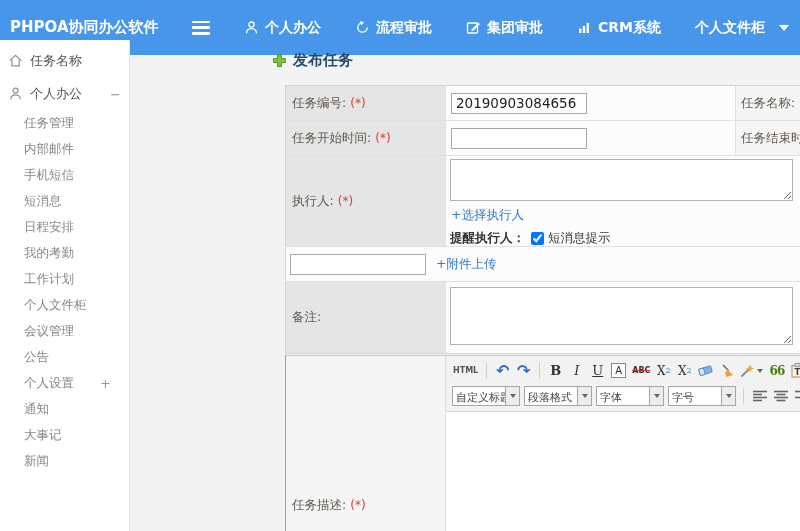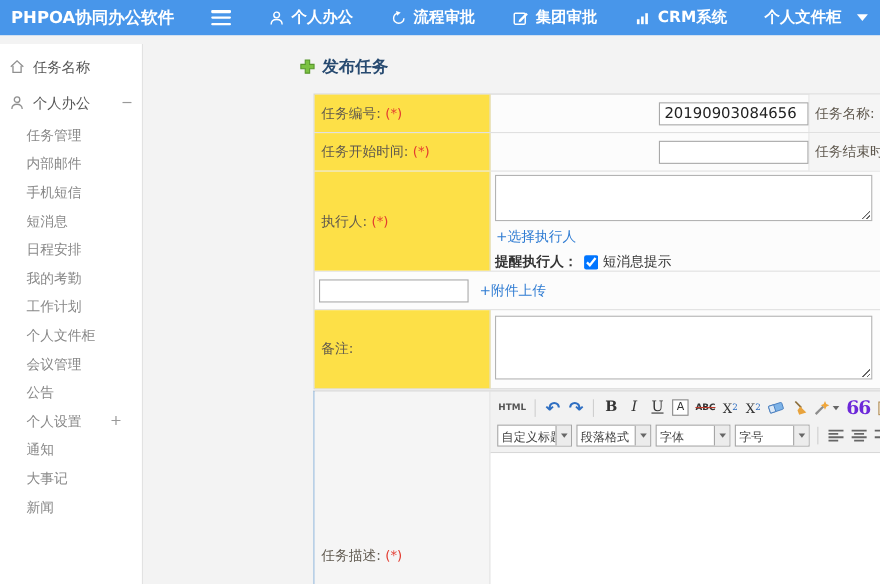--- a/index.html
+++ b/index.html
@@ -5,21 +5,21 @@
   * { box-sizing: border-box; margin: 0; padding: 0; }
   html, body { overflow: hidden; }
   body {
     width: 800px; height: 531px; position: relative;
     background: #f3f3f3;
     font-family: "DejaVu Sans", "Liberation Sans", sans-serif;
     font-size: 13px; color: #333;
   }
   
   .header {
-    position: absolute; top: 0; left: 0; width: 800px; height: 32px;
+    position: absolute; top: 0; left: 0; width: 800px; height: 55px;
     background: #4896ea; display: flex; align-items: center; color: #fff;
   }
   .logo { width: 180px; padding-left: 10px; font-size: 15px; font-weight: bold; white-space: nowrap; }
   .hamburger { width: 18px; height: 14px; margin-left: 12px; display: flex; flex-direction: column; justify-content: space-between; cursor: pointer; }
   .hamburger span { display: block; height: 2.5px; background: #fff; border-radius: 1px; }
   .topnav { display: flex; align-items: center; }
   .nav-item { display: flex; align-items: center; margin-left: 34px; font-size: 14px; font-weight: bold; color: #fff; cursor: pointer; white-space: nowrap; }
   .nav-item svg { margin-right: 6px; }
   .caret-down { width: 0; height: 0; border-left: 5px solid transparent; border-right: 5px solid transparent; border-top: 6px solid #fff; margin-left: 14px; }
   
@@ -35,22 +35,22 @@
   .sb-toggle.minus { right: 8px; }
   .sb-toggle.plus  { right: 18px; }
   
   .page-title { position: absolute; left: 272px; top: 51px; display: flex; align-items: center; gap: 6px; }
   .page-title .txt { font-size: 15px; font-weight: bold; color: #274a70; }
   
   .form-table { position: absolute; left: 285px; top: 85px; width: 700px; border: 1px solid #d4d4d4; background: #fcfcfc; }
   .f-row { display: flex; border-bottom: 1px solid #e0e0e0; }
   .f-row:last-child { border-bottom: none; }
   .h35 { height: 35px; } .h91 { height: 91px; } .h71 { height: 71px; }
-  .f-label { width: 160px; background: #fde047; border-right: 1px solid #e0e0e0; display: flex; align-items: center; padding-left: 6px; font-size: 12.5px; color: #5f584e; flex: 0 0 auto; }
-  .f-field { width: 290px; border-right: 1px solid #e0e0e0; display: flex; align-items: center; padding-left: 5px; flex: 0 0 auto; justify-content: flex-end; }
+  .f-label { width: 160px; background: #e5e5e5; border-right: 1px solid #e0e0e0; display: flex; align-items: center; padding-left: 6px; font-size: 12.5px; color: #5f584e; flex: 0 0 auto; }
+  .f-field { width: 290px; border-right: 1px solid #e0e0e0; display: flex; align-items: center; padding-left: 5px; flex: 0 0 auto; }
   .f-rlabel { flex: 1; background: #f5f5f5; display: flex; align-items: center; padding-left: 5px; font-size: 12.5px; color: #5f584e; }
   .f-wide { flex: 1; padding: 3px 0 0 4px; }
   .req { color: #e33b30; margin-left: 4px; font-size: 12px; }
   .txt-input { height: 21px; border: 1px solid #a9a9a9; background: #fff; font-family: inherit; font-size: 13.5px; padding: 1px 4px; color: #222; }
   .w136 { width: 136px; }
   textarea { border: 1px solid #b3b3b3; background: #fff; font-family: inherit; font-size: 13px; resize: both; }
   .exec-area { width: 343px; height: 42px; display: block; }
   .remark-area { width: 343px; height: 58px; display: block; margin-top: 2px; }
   a.blue-link { color: #2e7bd2; font-size: 12.5px; text-decoration: none; cursor: pointer; }
   .exec-link { display: inline-block; margin: 6px 0 4px 1px; }
@@ -69,21 +69,21 @@
   .tb-sep { width: 1px; height: 16px; background: #cfcfcf; margin: 0 5px; }
   .tb-html { font-size: 8px; font-weight: bold; color: #555; }
   .tb-undo, .tb-redo { color: #2f6fc2; font-size: 16px; font-weight: bold; }
   .tb-b { font-family: "DejaVu Serif", serif; font-weight: bold; font-size: 13px; }
   .tb-i { font-family: "DejaVu Serif", serif; font-style: italic; font-size: 13px; }
   .tb-u { font-family: "DejaVu Serif", serif; font-size: 13px; text-decoration: underline; }
   .tb-abox { width: 15px; height: 15px; border: 1px solid #888; background: #fff; display: flex; align-items: center; justify-content: center; font-size: 10px; }
   .tb-abc { font-size: 8px; font-weight: bold; text-decoration: line-through; text-decoration-color: #c0392b; }
   .tb-supsub { font-family: "DejaVu Serif", serif; font-size: 12px; }
   .tb-supsub sup, .tb-supsub sub { font-size: 8px; color: #2f6fc2; }
-  .tb-quote { font-family: "DejaVu Serif", serif; font-weight: bold; font-size: 17px; letter-spacing: -1px; color: #6d28d9; }
+  .tb-quote { font-family: "DejaVu Serif", serif; font-weight: bold; font-size: 12px; letter-spacing: -1px; color: #4d7c0f; }
   .mini-caret { width: 0; height: 0; border-left: 3px solid transparent; border-right: 3px solid transparent; border-top: 4px solid #666; margin-left: 3px; }
   .tb-select { display: flex; align-items: stretch; border: 1px solid #a6a6a6; background: #fff; height: 20px; margin: 0 2px; cursor: pointer; }
   .tb-select .sel-txt { width: 52px; font-size: 11px; padding: 3px 3px 0 3px; color: #444; white-space: nowrap; overflow: hidden; }
   .tb-select .sel-arrow { width: 14px; border-left: 1px solid #a6a6a6; background: #ececec; display: flex; align-items: center; justify-content: center; }
   .editor-content { flex: 1; background: #fff; }
 </style>
 </head>
 <body>
 
 <div class="header">

